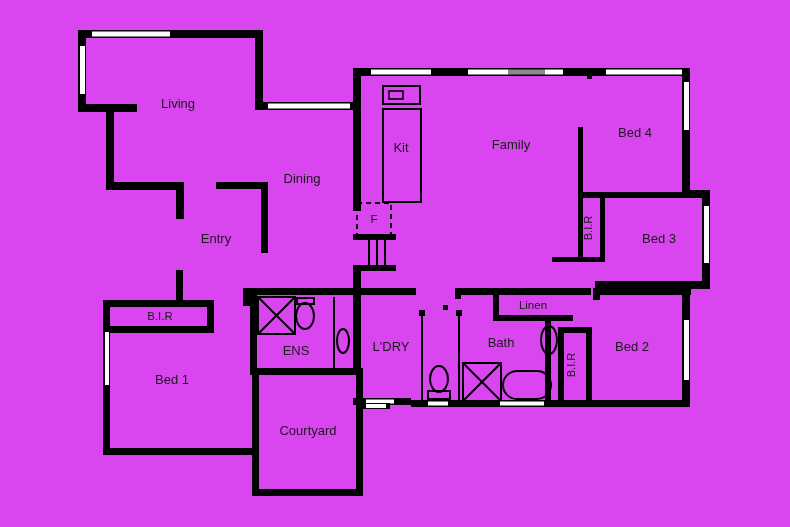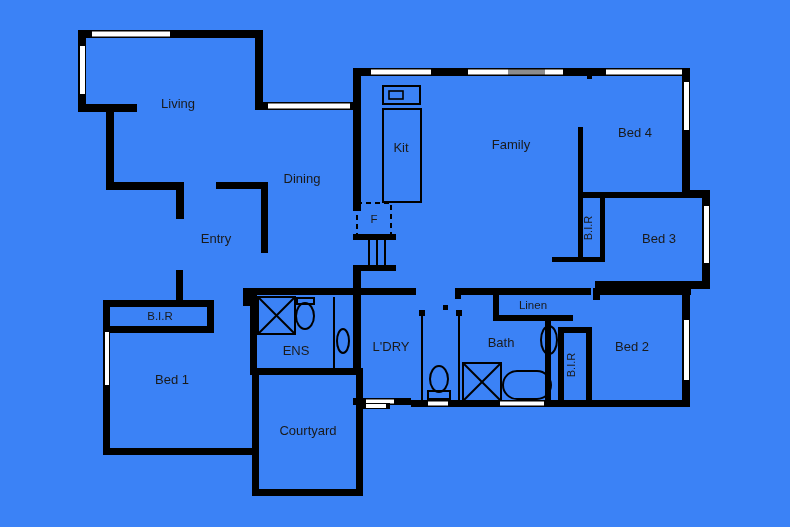--- a/index.html
+++ b/index.html
@@ -11,21 +11,21 @@
   body {
     width: 790px;
     height: 527px;
     font-family: "Liberation Sans", sans-serif;
     overflow: hidden;
   }
   #plan-root {
     position: relative;
     width: 790px;
     height: 527px;
-    background: #3b82f6;
+    background: #d946ef;
     text-align: center;
   }
   svg#floorplan {
     display: block;
     width: 790px;
     height: 527px;
   }
   .wall {
     fill: #000000;
     stroke: none;

